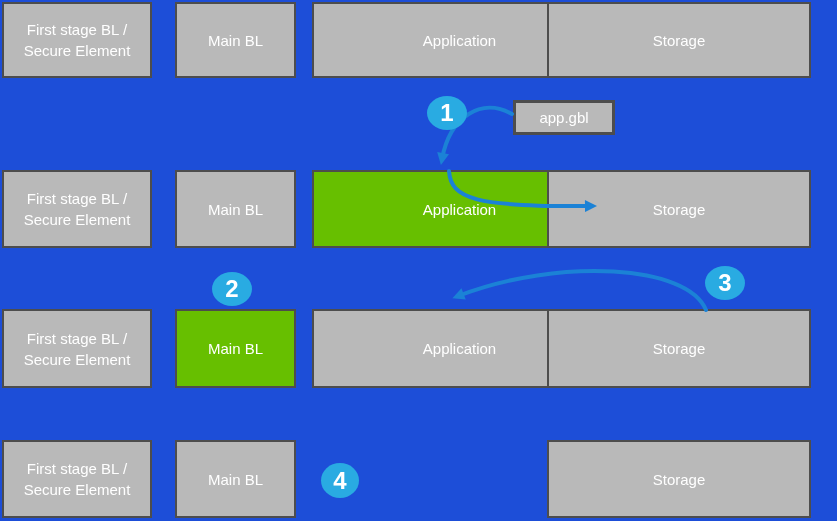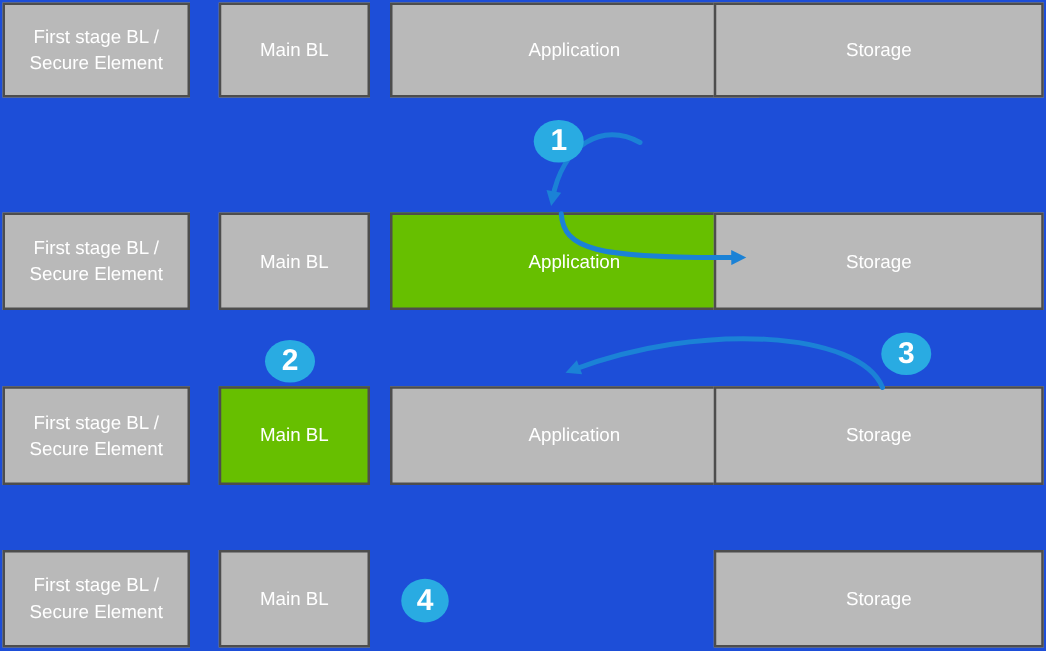--- a/index.html
+++ b/index.html
@@ -34,21 +34,21 @@
     font-size: 15px;
     line-height: 21px;
     padding: 0 10px;
   }
   .box[data-state="green"] { background: var(--box-green); }
 
   
   .col-a { left: 2px;   width: 150px; }
   .col-b { left: 175px; width: 121px; }
   .col-c { left: 312px; width: 295px; }
-  .col-d { left: 571px; width: 264px; }
+  .col-d { left: 547px; width: 264px; }
 
   
   .row1 { top: 2px;   height: 76px; }
   .row2 { top: 170px; height: 78px; }
   .row3 { top: 309px; height: 79px; }
   .row4 { top: 440px; height: 78px; }
 
   .file-box {
     position: absolute;
     left: 513px; top: 100px;
@@ -99,20 +99,21 @@
 </head>
 <body>
 
 <div class="canvas">
 
   <div class="box col-a row1" data-state="gray">First stage BL / Secure Element</div>
   <div class="box col-b row1" data-state="gray">Main BL</div>
   <div class="box col-c row1" data-state="gray">Application</div>
   <div class="box col-d row1" data-state="gray">Storage</div>
 
+  <div class="file-box">app.gbl</div>
   <div class="badge badge-1">1</div>
 
   <div class="box col-a row2" data-state="gray">First stage BL / Secure Element</div>
   <div class="box col-b row2" data-state="gray">Main BL</div>
   <div class="box col-c row2" data-state="green">Application</div>
   <div class="box col-d row2" data-state="gray">Storage</div>
 
   <div class="badge badge-2">2</div>
 
   <div class="box col-a row3" data-state="gray">First stage BL / Secure Element</div>

